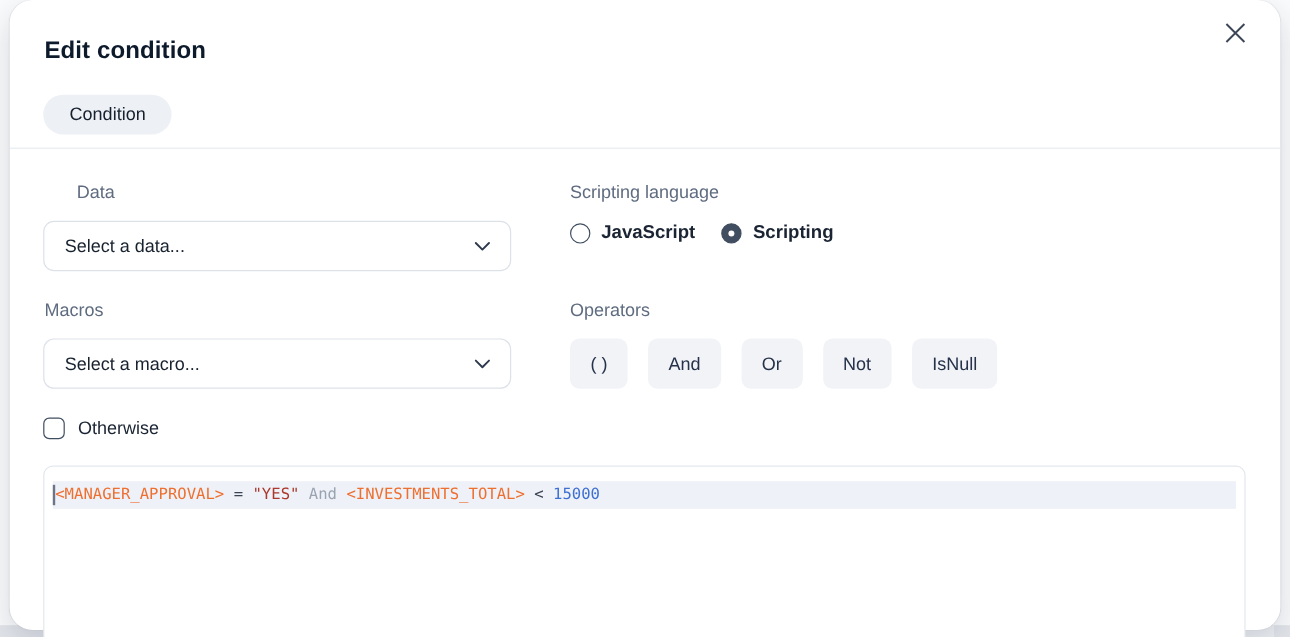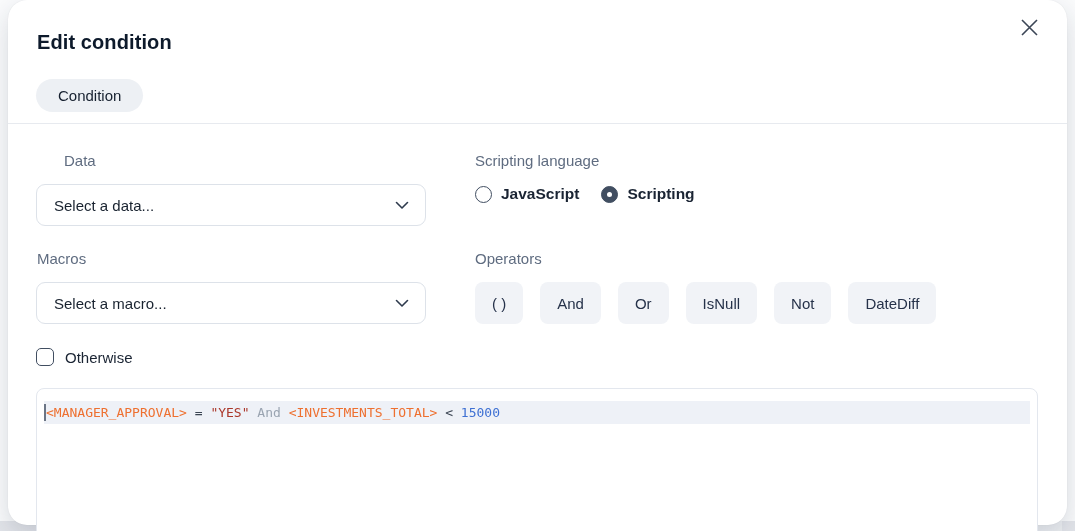--- a/index.html
+++ b/index.html
@@ -158,23 +158,22 @@
       <div class="radio-option">
         <span class="radio-circle checked"></span>
         <span class="radio-label">Scripting</span>
       </div>
     </div>
 
   <div class="operators-row">
       <button class="op-btn">( )</button>
       <button class="op-btn">And</button>
       <button class="op-btn">Or</button>
+      <button class="op-btn">Not</button>
       <button class="op-btn">IsNull</button>
-      <button class="op-btn">Not</button>
-      <button class="op-btn">DateDiff</button>
     </div>
 
   <div class="checkbox-row">
     <span class="checkbox"></span>
     <span class="checkbox-label">Otherwise</span>
   </div>
 
   <div class="editor">
     <div class="code-line">
       <span class="caret"></span>

